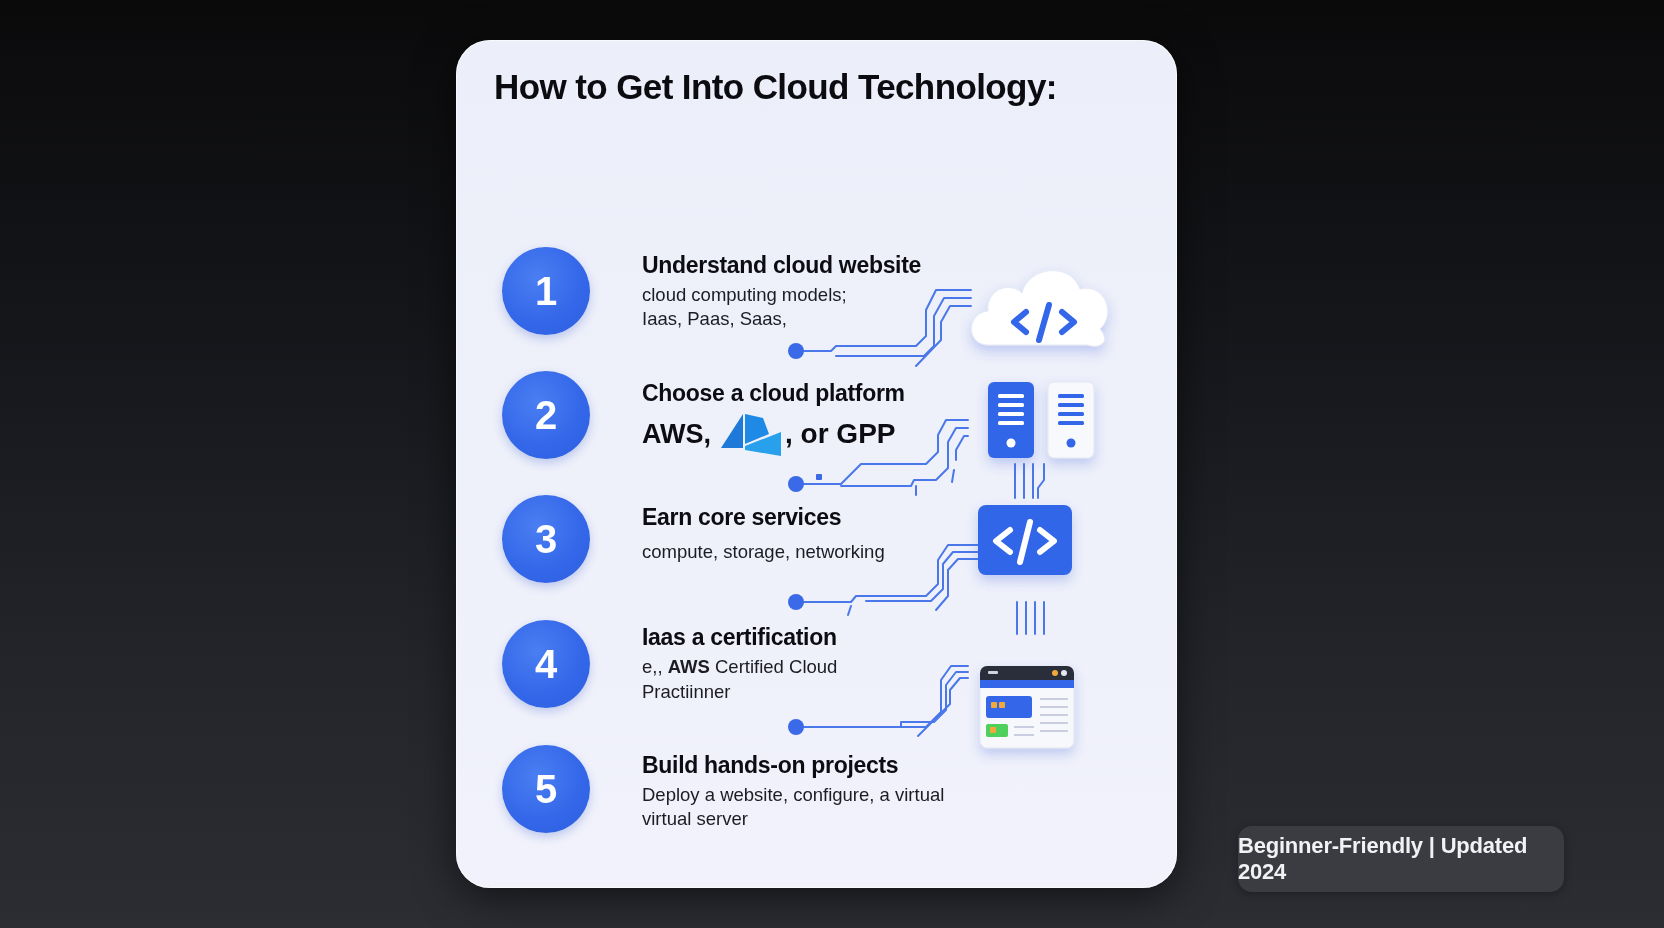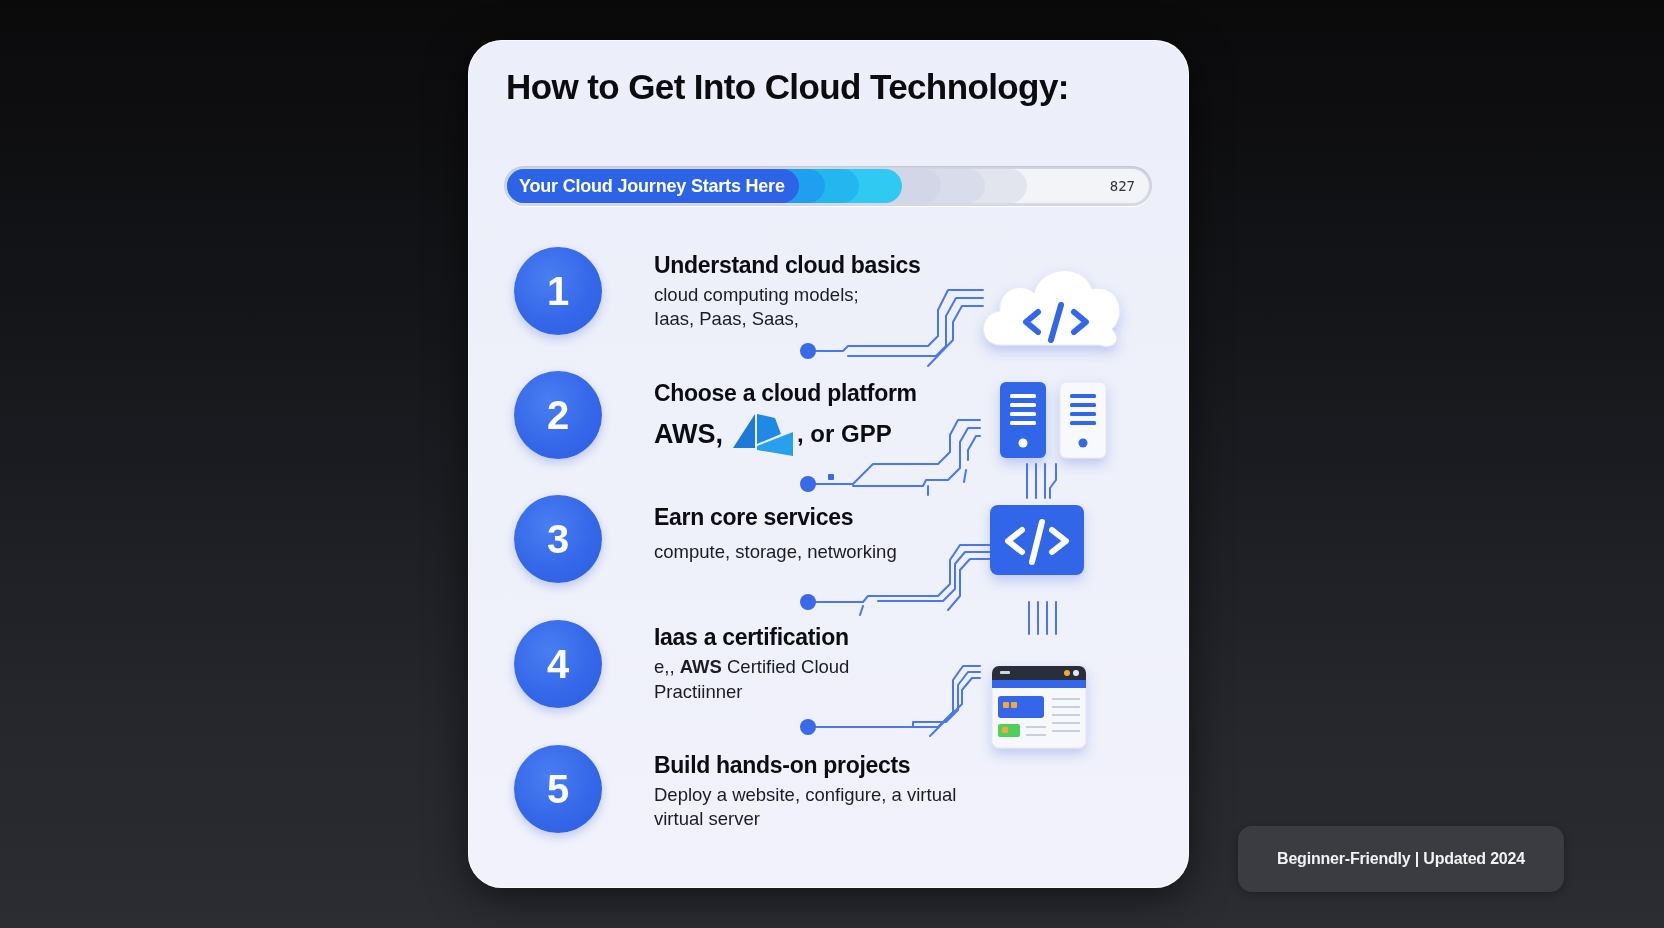--- a/index.html
+++ b/index.html
@@ -3,21 +3,21 @@
 <meta charset="utf-8">
 <style>
   * { box-sizing: border-box; margin: 0; padding: 0; }
   html, body { width: 1664px; height: 928px; overflow: hidden; }
   body {
     background: linear-gradient(180deg, #0a0a0b 0%, #15161a 35%, #24262c 75%, #2b2d33 100%);
     font-family: "Liberation Sans", "DejaVu Sans", sans-serif;
     position: relative;
   }
   .card {
-    position: absolute; left: 468px; top: 40px; width: 721px; height: 848px;
+    position: absolute; left: 456px; top: 40px; width: 721px; height: 848px;
     background: linear-gradient(180deg, #eceef9 0%, #eef0fa 50%, #f1f2fb 100%);
     border-radius: 34px;
     box-shadow: 0 10px 40px rgba(0,0,0,0.55), inset 0 0 0 1px rgba(255,255,255,0.6);
   }
   .title {
     position: absolute; left: 38px; top: 26px; width: 660px;
     font-size: 35px; font-weight: 700; line-height: 42px; color: #0b0b10;
     letter-spacing: -0.6px;
   }
   .title span { display: block; }
@@ -64,54 +64,41 @@
   }
   .step-desc {
     position: absolute; font-size: 18.5px; color: #1c1c24; line-height: 24px;
     white-space: nowrap;
   }
   .step-desc b { font-weight: 700; }
   .platform-line {
     position: absolute; font-size: 27px; font-weight: 700; color: #0c0c12;
     display: flex; align-items: center; white-space: nowrap; justify-content: flex-end;
   }
-  .platform-line .tail { font-size: 24px; }
+  .platform-line .tail { font-size: 28px; }
   .azure-icon { width: 64px; height: 44px; margin: 0 2px 0 8px; }
 
   svg.circuits { position: absolute; left: 0; top: 0; }
 
   .badge {
     position: absolute; left: 1238px; top: 826px; width: 326px; height: 66px;
     border-radius: 14px; background: #3a3c42;
     box-shadow: 0 2px 8px rgba(0,0,0,0.3);
     display: flex; align-items: center; justify-content: center;
-    color: #f2f2f4; font-size: 16px; font-weight: 700; letter-spacing: -0.2px;
+    color: #f2f2f4; font-size: 22px; font-weight: 700; letter-spacing: -0.2px;
   }
 </style>
 </head>
 <body>
 
 <div class="card">
   <div class="title">
     <span>How to Get Into Cloud Technology:</span>
   </div>
 
-  <div class="progress">
-    <div class="progress-track">
-      <div class="seg s7"></div>
-      <div class="seg s6"></div>
-      <div class="seg s5"></div>
-      <div class="seg s4"></div>
-      <div class="seg s3"></div>
-      <div class="seg s2"></div>
-      <div class="seg s1"></div>
-      <div class="progress-label">Your Cloud Journey Starts Here</div>
-      <div class="progress-value">827</div>
-    </div>
-  </div>
 
   <svg class="circuits" width="721" height="848" viewBox="0 0 721 848">
     <g fill="none" stroke="#4a78ea" stroke-width="2" stroke-linecap="round" stroke-linejoin="round">
 
       <path d="M340 311 H375 L380 306 H460 L470 296 V270 L480 250 H515"></path>
       <path d="M380 316 H468 L478 306 V276 L488 258 H515"></path>
       <path d="M460 326 L485 300 V282 L494 266 H515"></path>
 
       <path d="M340 444 H385 L405 424 H470 L482 412 V395 L490 380 H512"></path>
       <path d="M385 446 H455 L458 440 H480 L492 428 V402 L500 388 H512"></path>
@@ -189,21 +176,21 @@
       <rect x="19" y="36" width="6" height="6" rx="1" fill="#f2a93b"></rect>
       <rect x="6" y="58" width="22" height="13" rx="2" fill="#4fcf5b"></rect>
       <rect x="10" y="61" width="6" height="6" rx="1" fill="#f2a93b"></rect>
       <g stroke="#c9cee0" stroke-width="2">
         <path d="M60 33 H88 M60 41 H88 M60 49 H88 M60 57 H88 M34 61 H54 M60 65 H88 M34 69 H54"></path>
       </g>
     </g>
   </svg>
 
   <div class="step-circle" style="left:46px; top:207px;">1</div>
-  <div class="step-title" style="left:186px; top:212px;">Understand cloud basics</div>
+  <div class="step-title" style="left:186px; top:212px;">Understand cloud website</div>
   <div class="step-desc" style="left:186px; top:243px;">cloud computing models;</div>
   <div class="step-desc" style="left:186px; top:267px;text-align:right;">Iaas, Paas, Saas,</div>
 
   <div class="step-circle" style="left:46px; top:331px;">2</div>
   <div class="step-title" style="left:186px; top:340px;">Choose a cloud platform</div>
   <div class="platform-line" style="left:186px; top:372px;">
     <span>AWS,</span>
     <svg class="azure-icon" viewBox="0 0 64 44">
       <path d="M2 36 L24 2 V36 Z" fill="#1f79d8"></path>
       <path d="M26 2 L44 6 L50 22 L26 32 Z" fill="#1f8ae6"></path>

